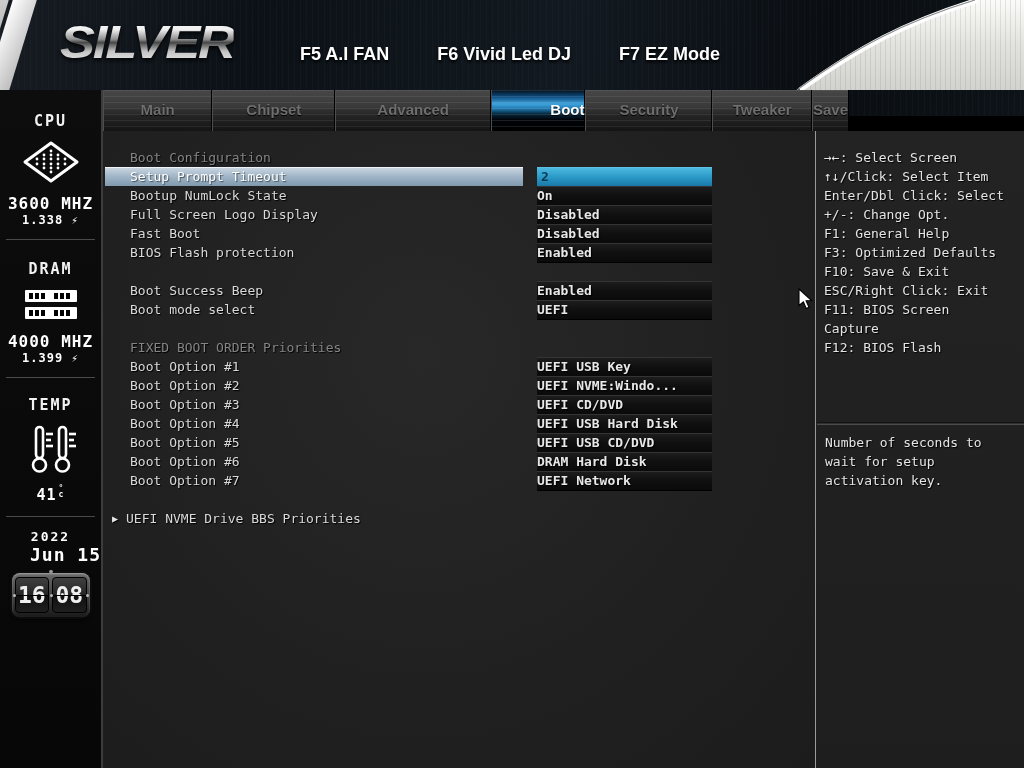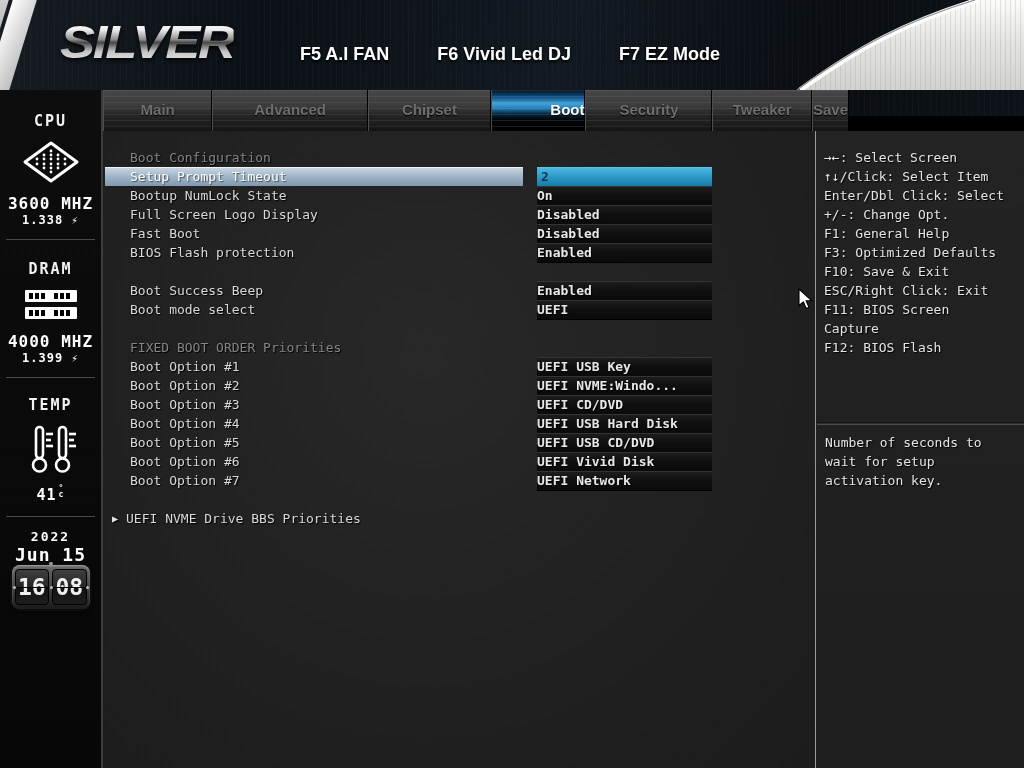--- a/index.html
+++ b/index.html
@@ -51,22 +51,22 @@
   .sidebar{position:absolute;left:0;top:90px;width:101px;height:678px;
     background:linear-gradient(180deg,#0d0d0d,#070707);border-right:2px solid #3c3c3c;
     color:#fff;text-align:center;}
   .sb-label{font-weight:bold;font-size:15px;letter-spacing:2px;color:#f2f2f2;}
   .sb-val{font-weight:bold;font-size:16px;letter-spacing:1px;color:#fff;}
   .sb-small{font-weight:bold;font-size:12px;letter-spacing:1px;color:#fff;}
   .sb-div{border-top:1px solid #4a4a4a;margin:12px 6px;}
   .bolt{font-size:11px;}
   .t-unit{display:inline-block;vertical-align:top;font-size:8px;line-height:6px;margin-left:2px;text-align:left;}
   .date-year{font-weight:bold;font-size:13px;letter-spacing:2px;}
-  .date-day{font-weight:bold;font-size:18px;letter-spacing:1px;}
-  .clock{width:78px;height:44px;margin:0 auto 0;position:relative;border-radius:8px;
+  .date-day{font-weight:bold;font-size:18px;letter-spacing:1px;text-align:right;}
+  .clock{width:78px;height:44px;margin:8px auto 0;position:relative;border-radius:8px;
     background:linear-gradient(180deg,#6a6a6a,#1a1a1a);padding:4px 3px;
     box-shadow:0 0 0 2px #0c0c0c, inset 0 1px 2px rgba(255,255,255,0.4), 0 2px 4px #000;
     display:flex;gap:3px;box-sizing:border-box;}
   .flip{flex:1;border:1px solid #000;border-radius:4px;position:relative;
     background:linear-gradient(180deg,#404040 0%,#262626 48%,#101010 52%,#1f1f1f 100%);
     color:#f0f0f0;font-weight:bold;font-size:23px;line-height:34px;text-align:center;}
   .flip::after{content:'';position:absolute;left:0;right:0;top:50%;height:1px;background:#000;}
   .hinge{position:absolute;top:50%;width:3px;height:3px;margin-top:-1px;border-radius:50%;background:#bbb;}
   .hg-l{left:1px}.hg-m{left:50%;margin-left:-1px}.hg-r{right:1px}
   .knob{position:absolute;top:-3px;left:50%;width:4px;height:3px;margin-left:-2px;background:#999;border-radius:2px;}
@@ -134,22 +134,22 @@
   <div class="logo">SILVER</div>
   <div class="hdr-keys">
     <span class="hdr-key">F5 A.I FAN</span>
     <span class="hdr-key">F6 Vivid Led DJ</span>
     <span class="hdr-key">F7 EZ Mode</span>
   </div>
 </div>
 
 <div class="tabbar">
   <div class="tab t-main">Main</div>
+  <div class="tab t-chip">Chipset</div>
   <div class="tab t-adv">Advanced</div>
-  <div class="tab t-chip">Chipset</div>
   <div class="tab t-boot active">Boot</div>
   <div class="tab t-sec">Security</div>
   <div class="tab t-twk">Tweaker</div>
   <div class="tab t-save">Save &amp; Exit</div>
 </div>
 
 <div class="sidebar">
   <div style="height:22px"></div>
   <div class="sb-label">CPU</div>
   <svg class="icon-block" width="60" height="44" viewBox="0 0 60 44">
@@ -288,21 +288,21 @@
   <div class="row">
     <span class="lbl">Boot Option #4</span>
     <div class="val">UEFI USB Hard Disk</div>
   </div>
   <div class="row">
     <span class="lbl">Boot Option #5</span>
     <div class="val">UEFI USB CD/DVD</div>
   </div>
   <div class="row">
     <span class="lbl">Boot Option #6</span>
-    <div class="val">UEFI Vivid Disk</div>
+    <div class="val">DRAM Hard Disk</div>
   </div>
   <div class="row">
     <span class="lbl">Boot Option #7</span>
     <div class="val">UEFI Network</div>
   </div>
 
   <div class="spacer"></div>
 
   <div class="row">
     <span class="tri">▶</span><span class="sub-lbl">UEFI NVME Drive BBS Priorities</span>

